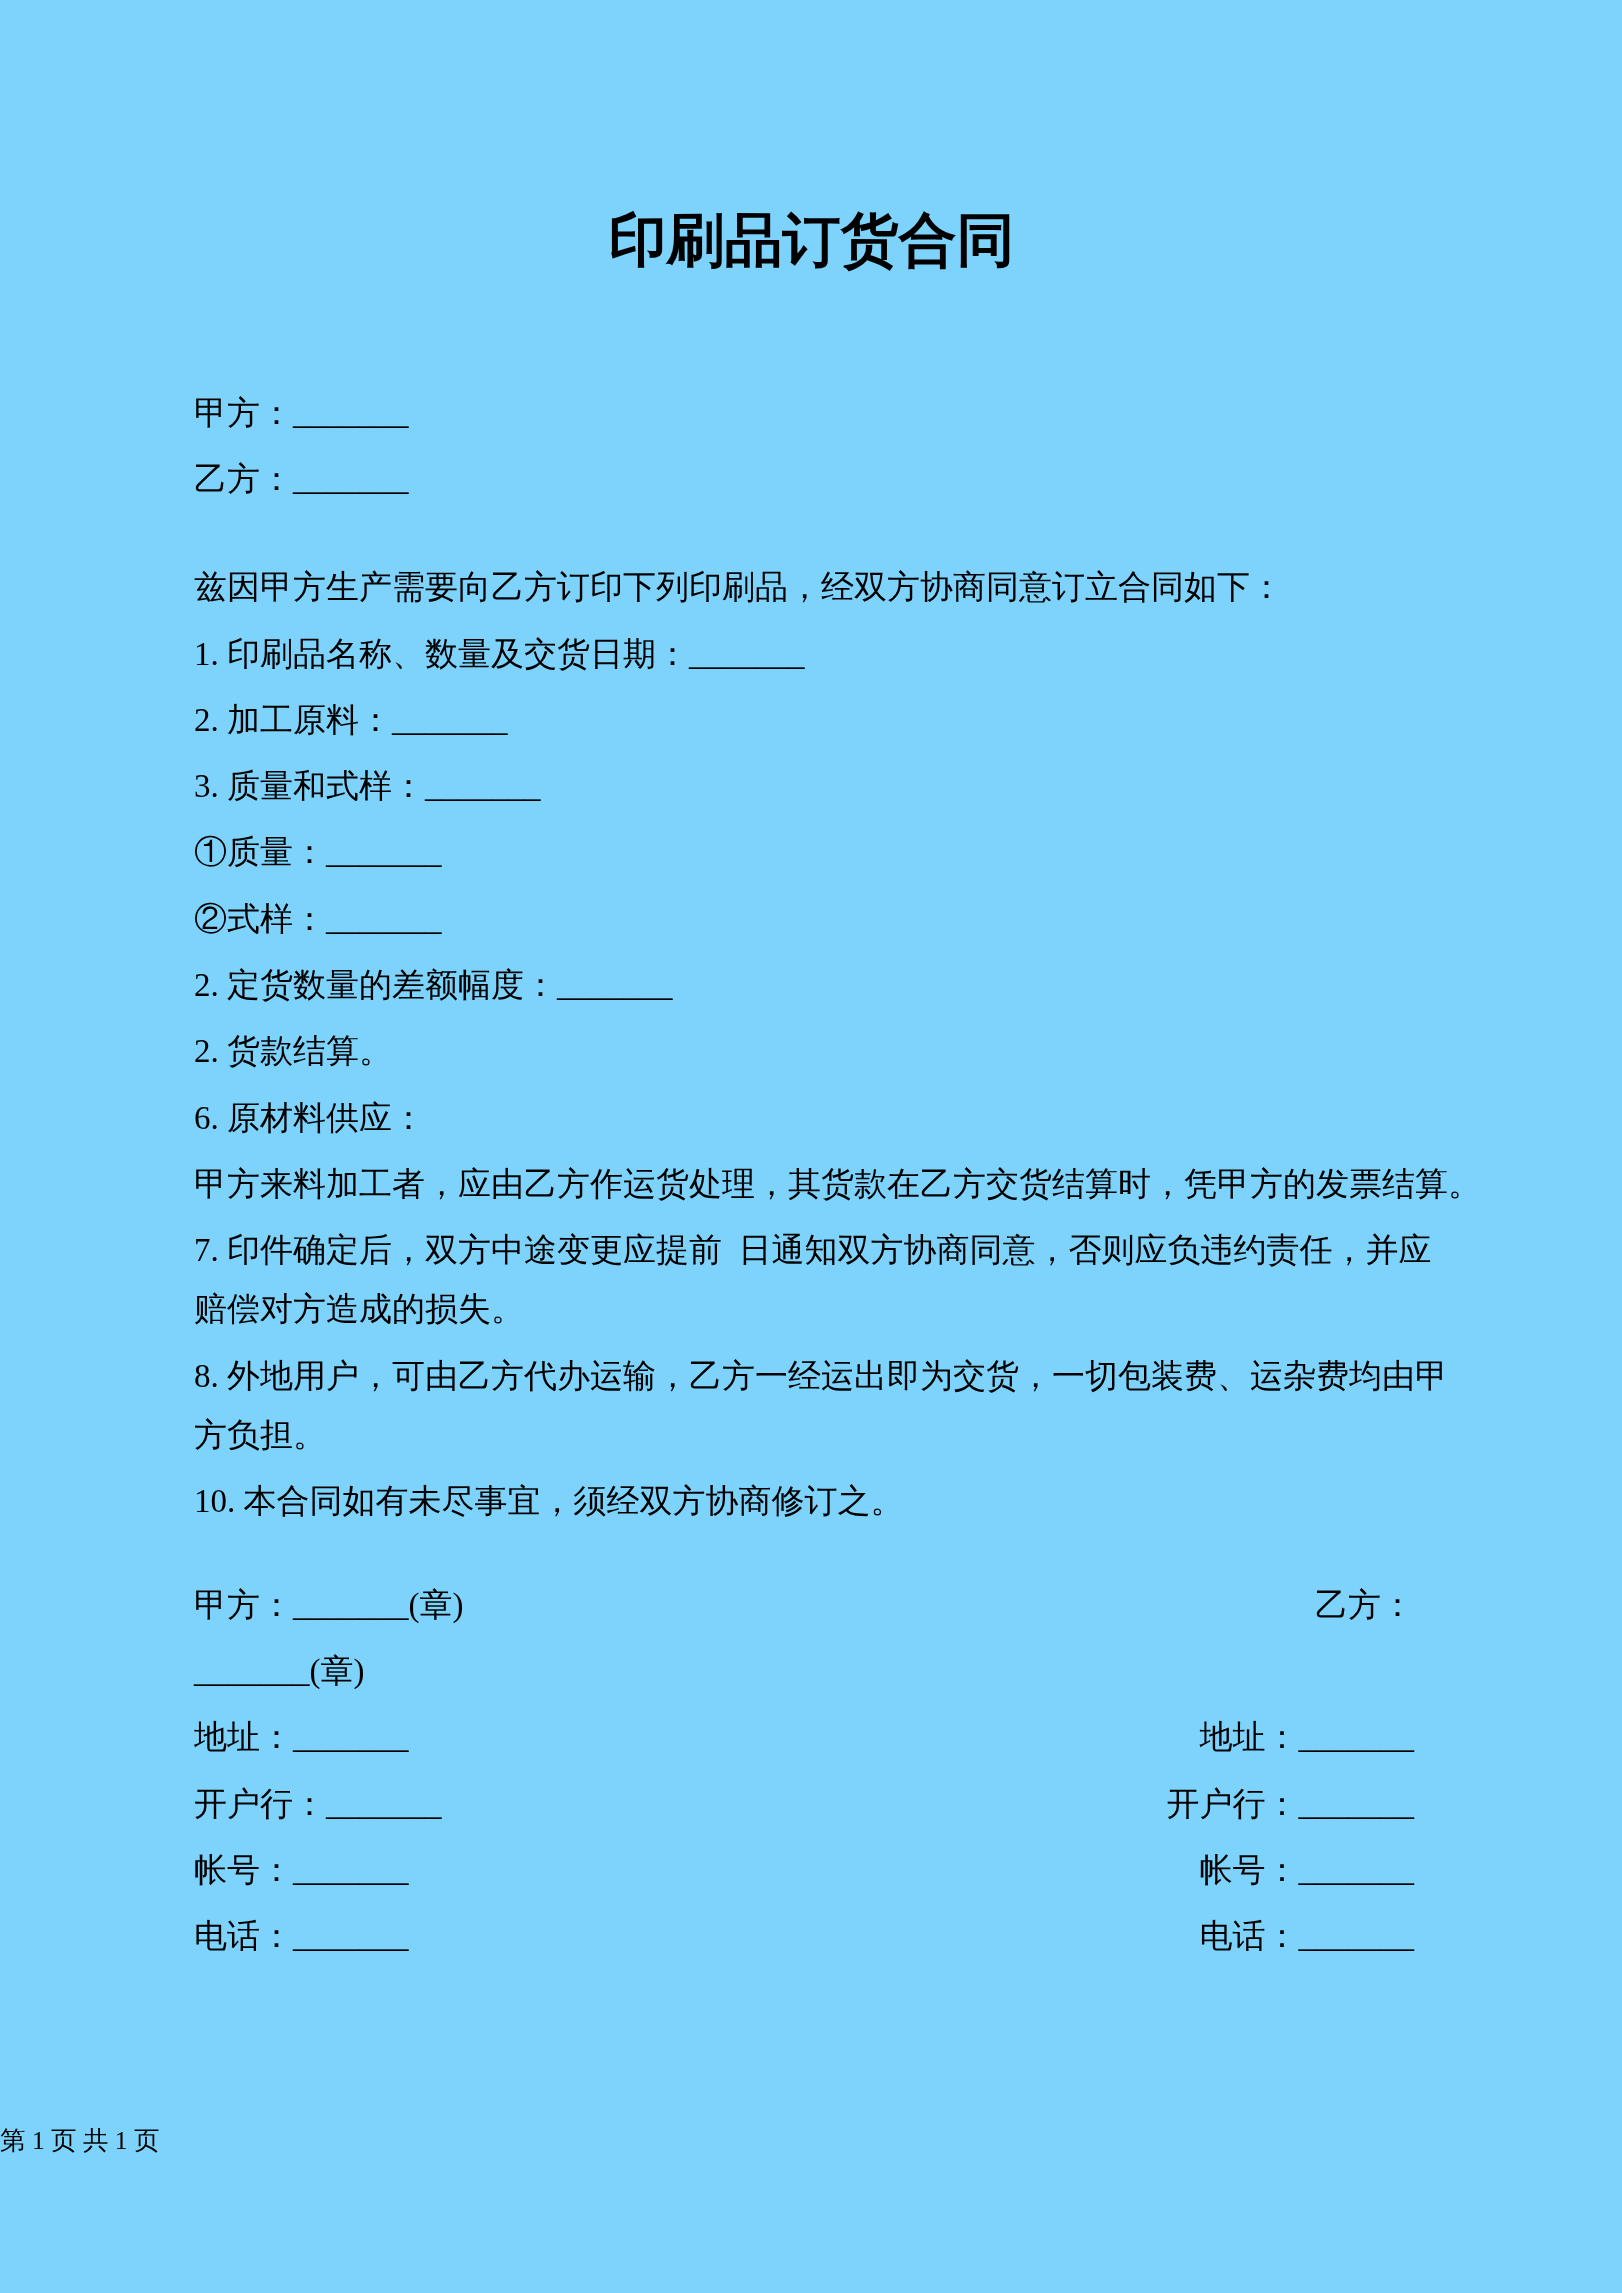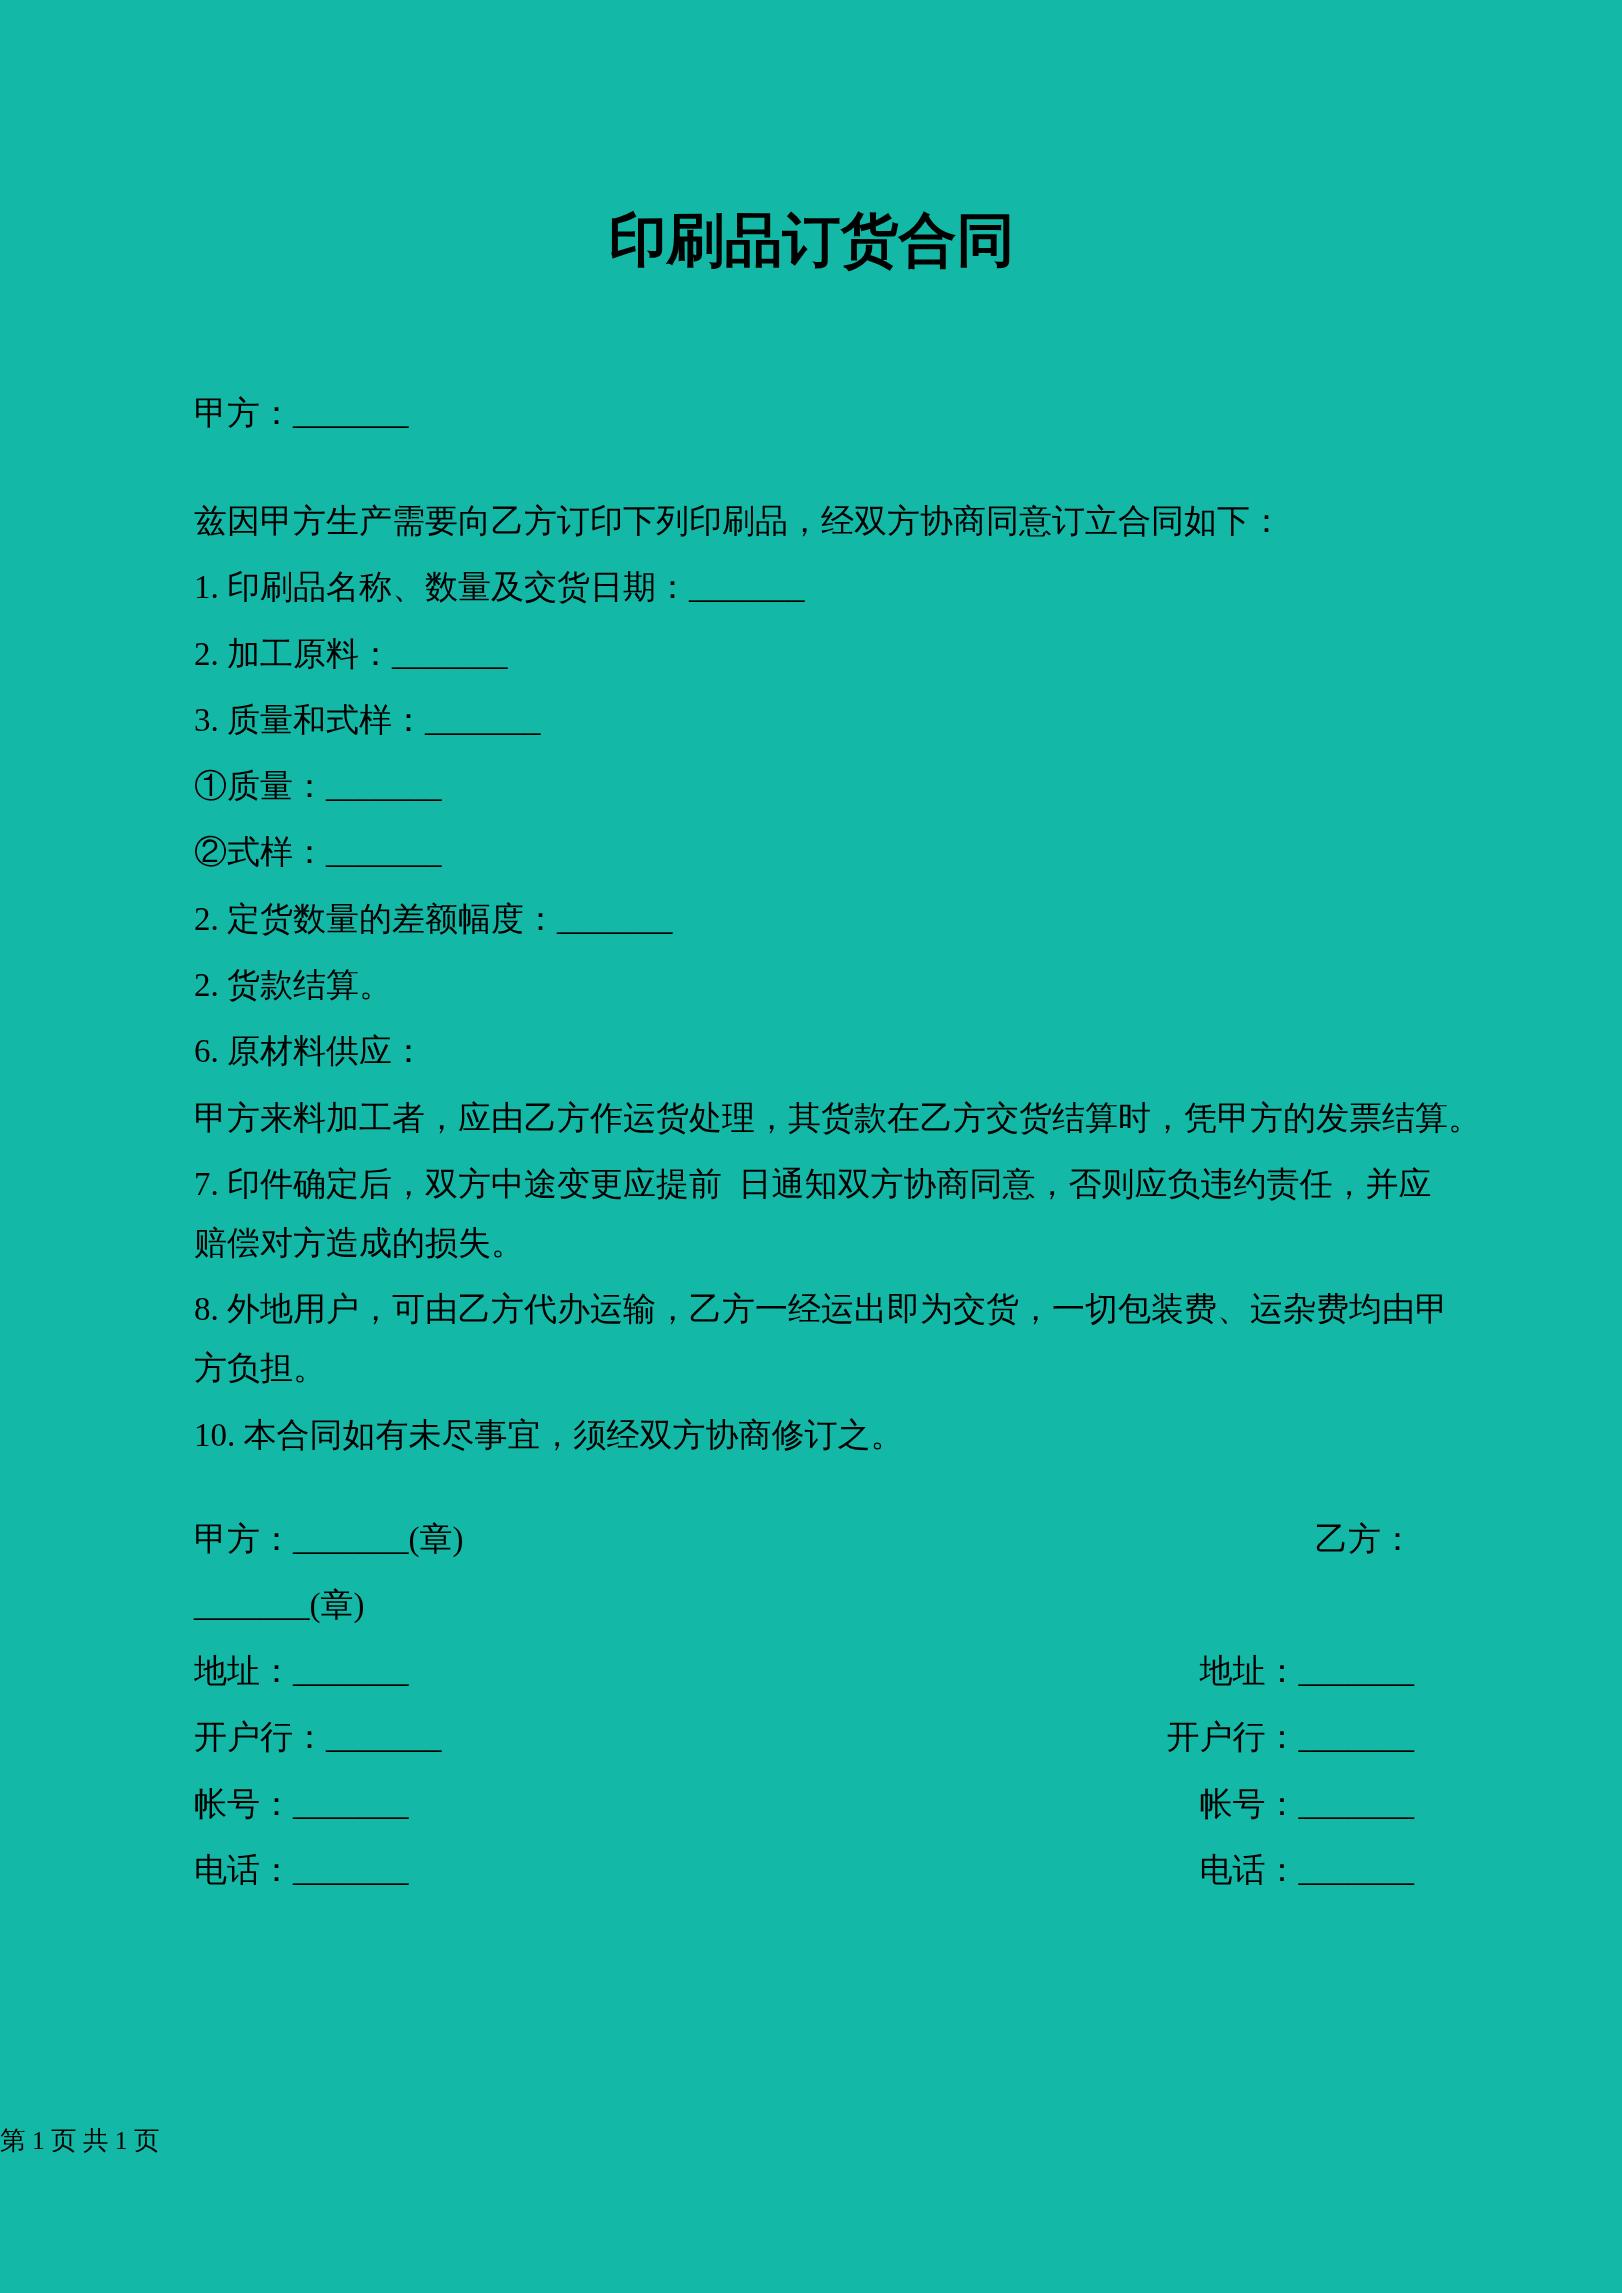--- a/index.html
+++ b/index.html
@@ -1,20 +1,20 @@
 <!DOCTYPE html>
 <html style="font-size:14.5px"><head>
 <meta charset="utf-8">
 <style>
   html, body { margin: 0; padding: 0; background: #ffffff; }
   .page {
     position: relative;
     width: 1623px;
     height: 2294px;
-    background: #14b8a6;
+    background: #7dd3fc;
     color: #000000;
     font-family: "Liberation Serif", "DejaVu Serif", serif;
     overflow: hidden;
   }
   .content { padding: 0 194px; }
   .doc-title {
     margin: 0;
     padding-top: 211px;
     text-align: center;
     font-size: 58px;
@@ -49,20 +49,21 @@
 </head>
 <body>
 
 <div class="page">
   <div class="content">
 
     <h1 class="doc-title">印刷品订货合同</h1>
 
     <div class="party-section">
         <p class="line">甲方：_______</p>
+        <p class="line">乙方：_______</p>
       </div>
 
     <div class="body-section">
         <p class="line">兹因甲方生产需要向乙方订印下列印刷品，经双方协商同意订立合同如下：</p>
         <p class="line">1. 印刷品名称、数量及交货日期：_______</p>
         <p class="line">2. 加工原料：_______</p>
         <p class="line">3. 质量和式样：_______</p>
         <p class="line">①质量：_______</p>
         <p class="line">②式样：_______</p>
         <p class="line">2. 定货数量的差额幅度：_______</p>

